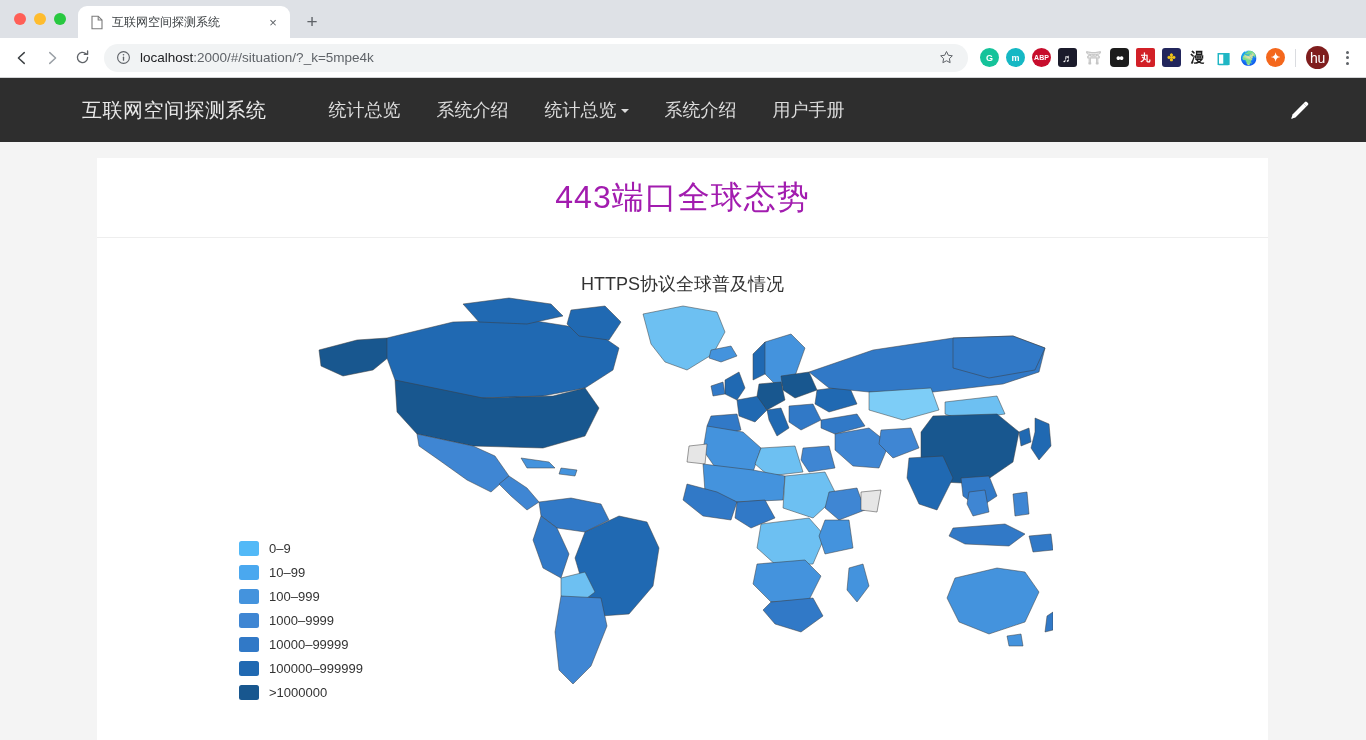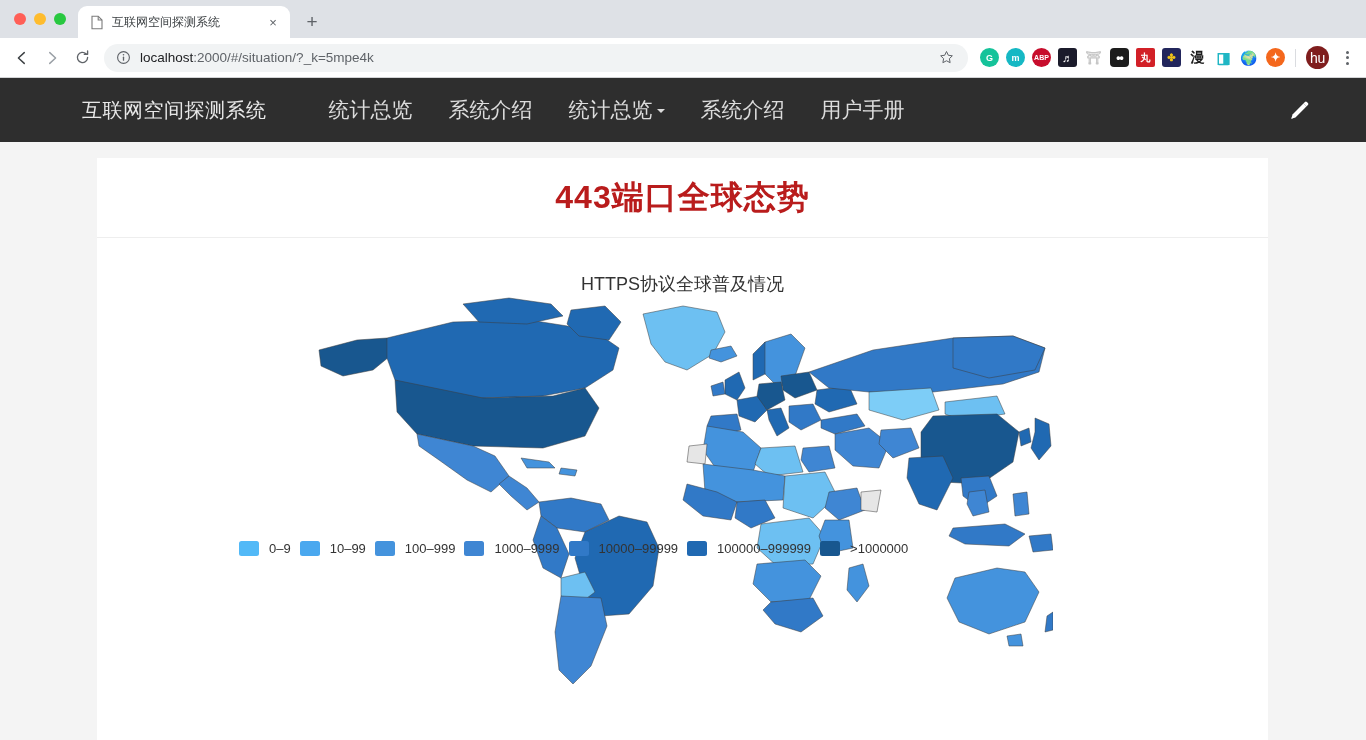--- a/index.html
+++ b/index.html
@@ -85,21 +85,21 @@
 
   .appbar {
     height: 64px; background: #2e2e2e; display: flex; align-items: center;
     padding: 0 0 0 82px;
   }
   .brand {
     color: #e8e8e8; font-size: 20px; letter-spacing: 0.5px; white-space: nowrap;
   }
   .nav { display: flex; align-items: center; margin-left: 44px; gap: 0; }
   .nav-item {
-    color: #dcdcdc; font-size: 21px; padding: 0 18px; white-space: nowrap;
+    color: #dcdcdc; font-size: 18px; padding: 0 18px; white-space: nowrap;
     display: flex; align-items: center; gap: 4px; height: 64px; line-height: 64px;
   }
   .caret {
     width: 0; height: 0; border-left: 4px solid transparent;
     border-right: 4px solid transparent; border-top: 4px solid #dcdcdc;
     display: inline-block; margin-top: 2px;
   }
   .search-wrap { margin-left: 22px; }
   .search-input {
     width: 172px; height: 34px; border: 1px solid #ccc; border-radius: 4px;
@@ -113,32 +113,32 @@
   }
 
   .panel {
     margin: 16px 98px 0 97px; background: #fff; min-height: 600px;
   }
   .panel-head {
     height: 80px; display: flex; align-items: center; justify-content: center;
     border-bottom: 1px solid #eeeeee;
   }
   .page-title {
-    font-size: 32px; color: #b91c1c; font-weight: bold; letter-spacing: 1px;
+    font-size: 32px; color: #a21caf; font-weight: normal; letter-spacing: 1px;
   }
   .chart-title {
     text-align: center; font-size: 18px; color: #333; padding-top: 34px;
   }
 
   .map-area { position: relative; height: 470px; }
   .worldmap { display: block; margin: 0 auto; }
 
   .legend {
     position: absolute; left: 142px; top: 245px;
-    display: flex; flex-direction: row; gap: 9px;
+    display: flex; flex-direction: column; gap: 9px;
   }
   .legend-row { display: flex; align-items: center; gap: 10px; }
   .swatch { width: 20px; height: 15px; border-radius: 2.5px; flex-shrink: 0; }
   .legend-label { font-size: 13px; color: #333; white-space: nowrap; }
 </style>
 </head>
 <body>
 
 <div class="browser">
 

